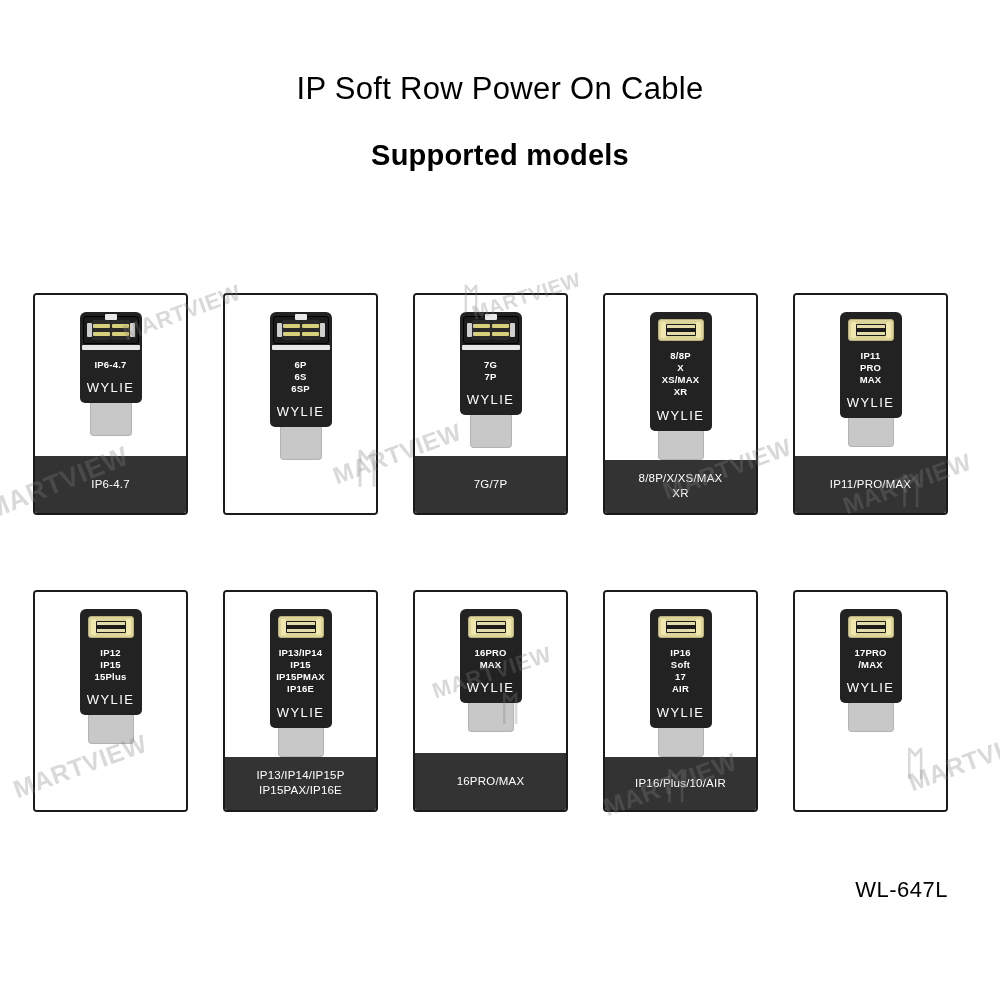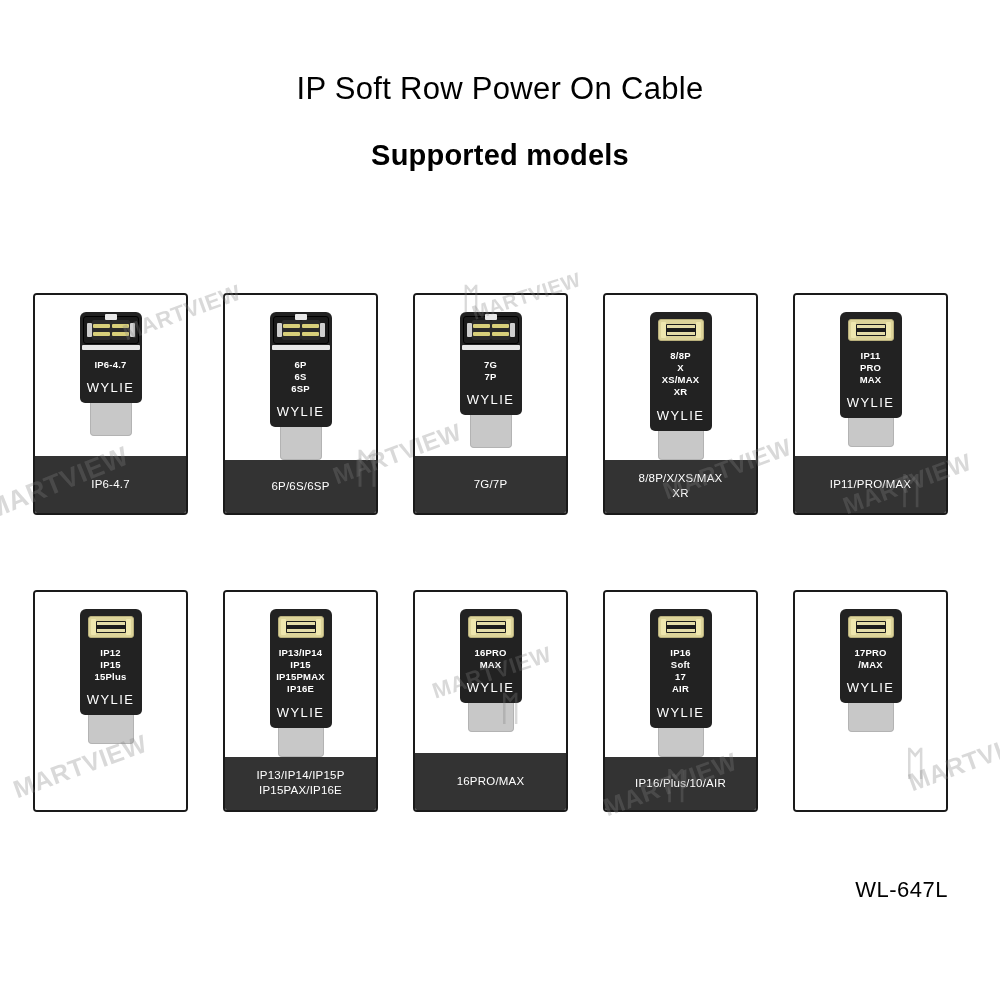--- a/index.html
+++ b/index.html
@@ -334,23 +334,20 @@
               <div class="conn-old-base"></div>
               <div class="cable-labels">
                 <span class="ln">6P</span>
                 <span class="ln">6S</span>
                 <span class="ln">6SP</span>
               </div>
               <div class="cable-brand">WYLIE</div>
             </div>
             <div class="cable-tab"></div>
           </div>
-        </div>
-        <div class="card-caption h1">
-          <div>6P/6S/6SP</div>
         </div>
       </div>
       <div class="card">
         <div class="card-stage">
           <div class="cable">
             <div class="cable-body">
               <div class="conn-old">
                 <div class="conn-old-notch"></div>
                 <div class="endcap"></div>
                 <div class="pinset">

